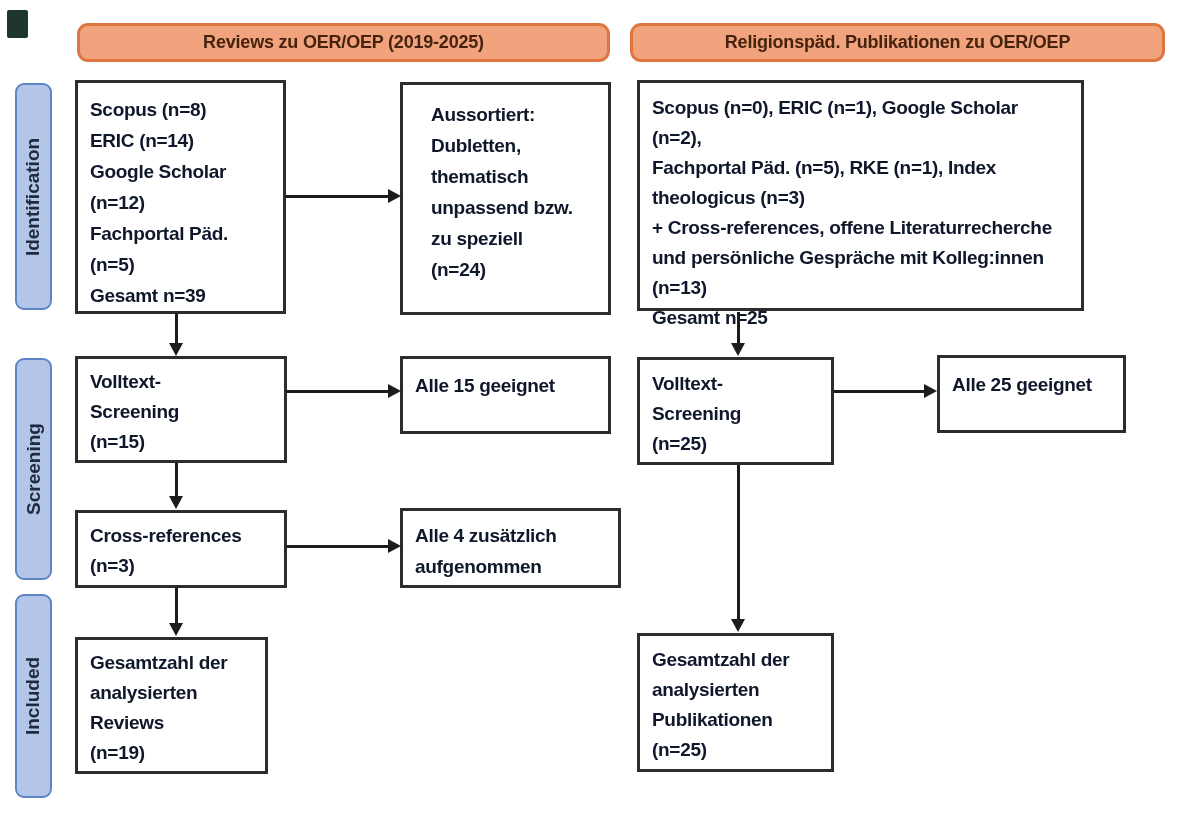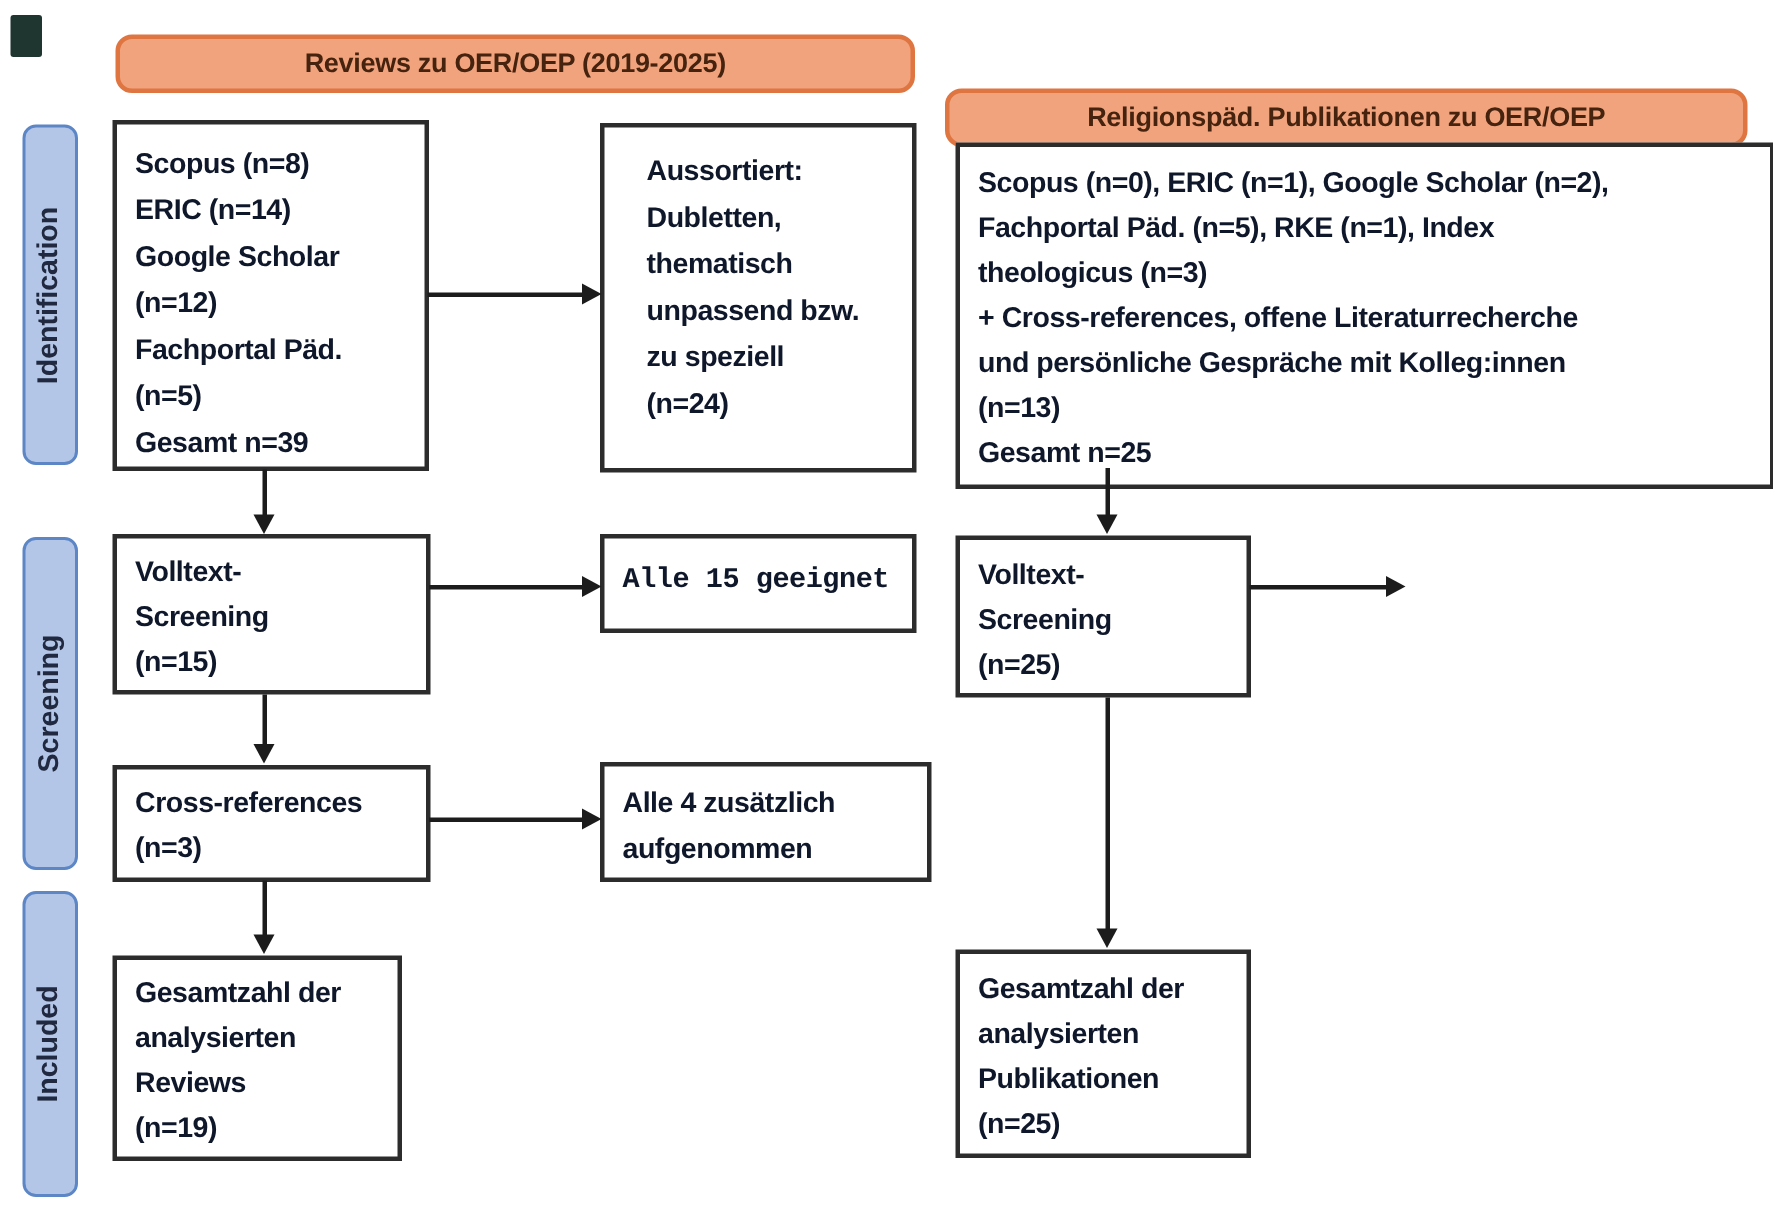--- a/index.html
+++ b/index.html
@@ -32,21 +32,21 @@
     display: flex;
     align-items: center;
     justify-content: center;
     color: #46230f;
     font-size: 18px;
     font-weight: 700;
     letter-spacing: -0.2px;
     white-space: nowrap;
   }
   #header-left  { left: 77px;  top: 23px; width: 533px; }
-  #header-right { left: 630px; top: 23px; width: 535px; margin-top: 36px; }
+  #header-right { left: 630px; top: 23px; width: 535px; }
 
   
   .stage-tab {
     position: absolute;
     width: 37px;
     background: #b3c6e7;
     border: 2px solid #5c86c5;
     border-radius: 9px;
     display: flex;
     align-items: center;
@@ -73,25 +73,25 @@
     white-space: pre-line;
     color: #0f172a;
     font-size: 19px;
     font-weight: 700;
     letter-spacing: -0.3px;
   }
   #box-l-sources          { left: 75px;  top: 80px;  width: 211px; height: 234px; }
   #box-l-sources .box-text          { padding: 11px 12px; line-height: 31px; }
   #box-l-excluded         { left: 400px; top: 82px;  width: 211px; height: 233px; }
   #box-l-excluded .box-text         { padding: 14px 28px; line-height: 31px; }
-  #box-r-sources          { left: 637px; top: 95px;  width: 546px; height: 231px; }
+  #box-r-sources          { left: 637px; top: 80px;  width: 447px; height: 231px; }
   #box-r-sources .box-text          { padding: 10px 12px; line-height: 30px; }
   #box-l-fulltext         { left: 75px;  top: 356px; width: 212px; height: 107px; }
   #box-l-fulltext .box-text         { padding: 8px 12px;  line-height: 30px; }
-  #box-l-fulltext-result  { left: 400px; top: 356px; width: 211px; height: 66px; font-family: Liberation Mono, monospace; }
+  #box-l-fulltext-result  { left: 400px; top: 356px; width: 211px; height: 78px; }
   #box-l-fulltext-result .box-text  { padding: 12px 12px; line-height: 30px; }
   #box-l-crossref         { left: 75px;  top: 510px; width: 212px; height: 78px; }
   #box-l-crossref .box-text         { padding: 8px 12px;  line-height: 30px; }
   #box-l-crossref-result  { left: 400px; top: 508px; width: 221px; height: 80px; }
   #box-l-crossref-result .box-text  { padding: 9px 12px;  line-height: 31px; }
   #box-l-included         { left: 75px;  top: 637px; width: 193px; height: 137px; }
   #box-l-included .box-text         { padding: 8px 12px;  line-height: 30px; }
   #box-r-fulltext         { left: 637px; top: 357px; width: 197px; height: 108px; }
   #box-r-fulltext .box-text         { padding: 9px 12px;  line-height: 30px; }
   #box-r-fulltext-result  { left: 937px; top: 355px; width: 189px; height: 78px; }
@@ -204,20 +204,23 @@
 analysierten
 Reviews
 (n=19)</div>
   </div>
 
   <div class="fbox" id="box-r-fulltext">
     <div class="box-text">Volltext-
 Screening
 (n=25)</div>
   </div>
+  <div class="fbox" id="box-r-fulltext-result">
+    <div class="box-text">Alle 25 geeignet</div>
+  </div>
   <div class="fbox" id="box-r-included">
     <div class="box-text">Gesamtzahl der
 analysierten
 Publikationen
 (n=25)</div>
   </div>
 
   <div class="hline" id="a1-line"></div>
   <div class="head-right" id="a1-head"></div>
   <div class="vline" id="a2-line"></div>

